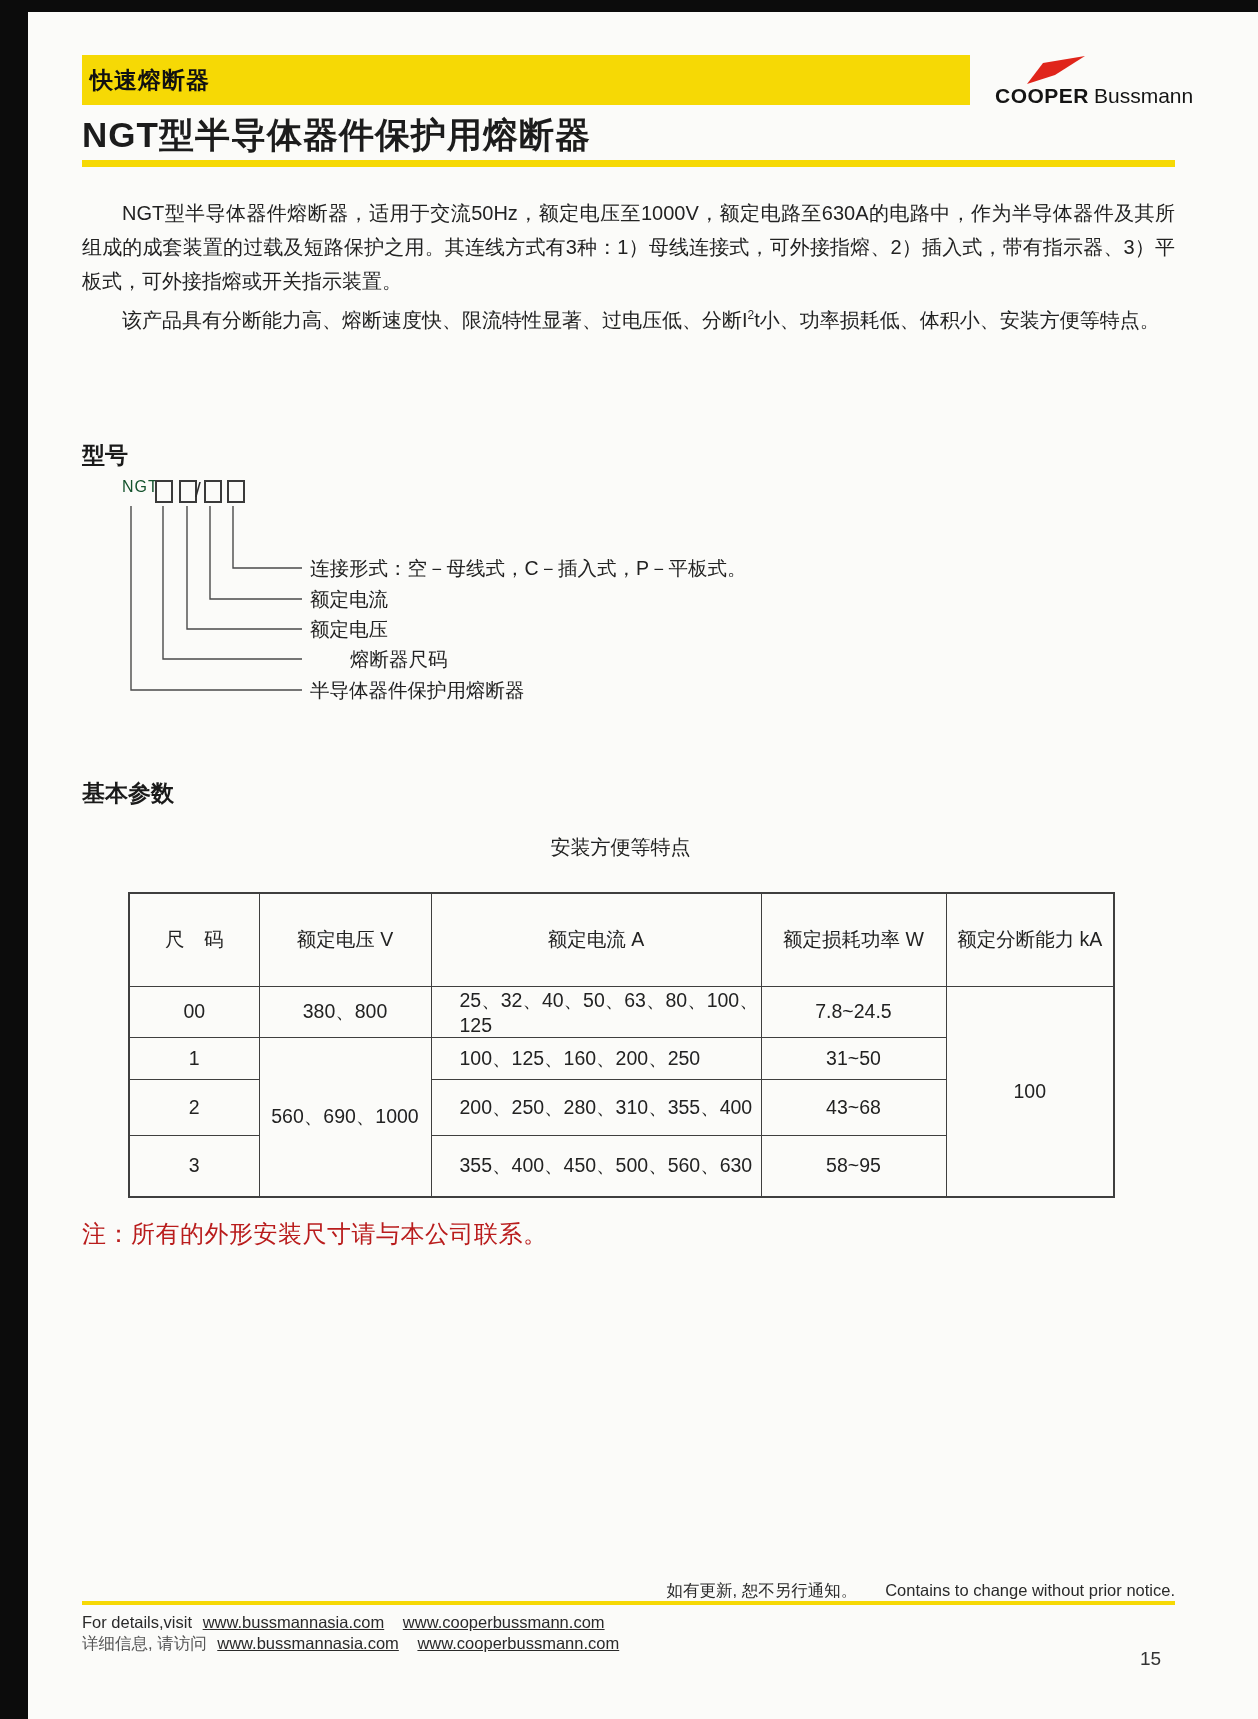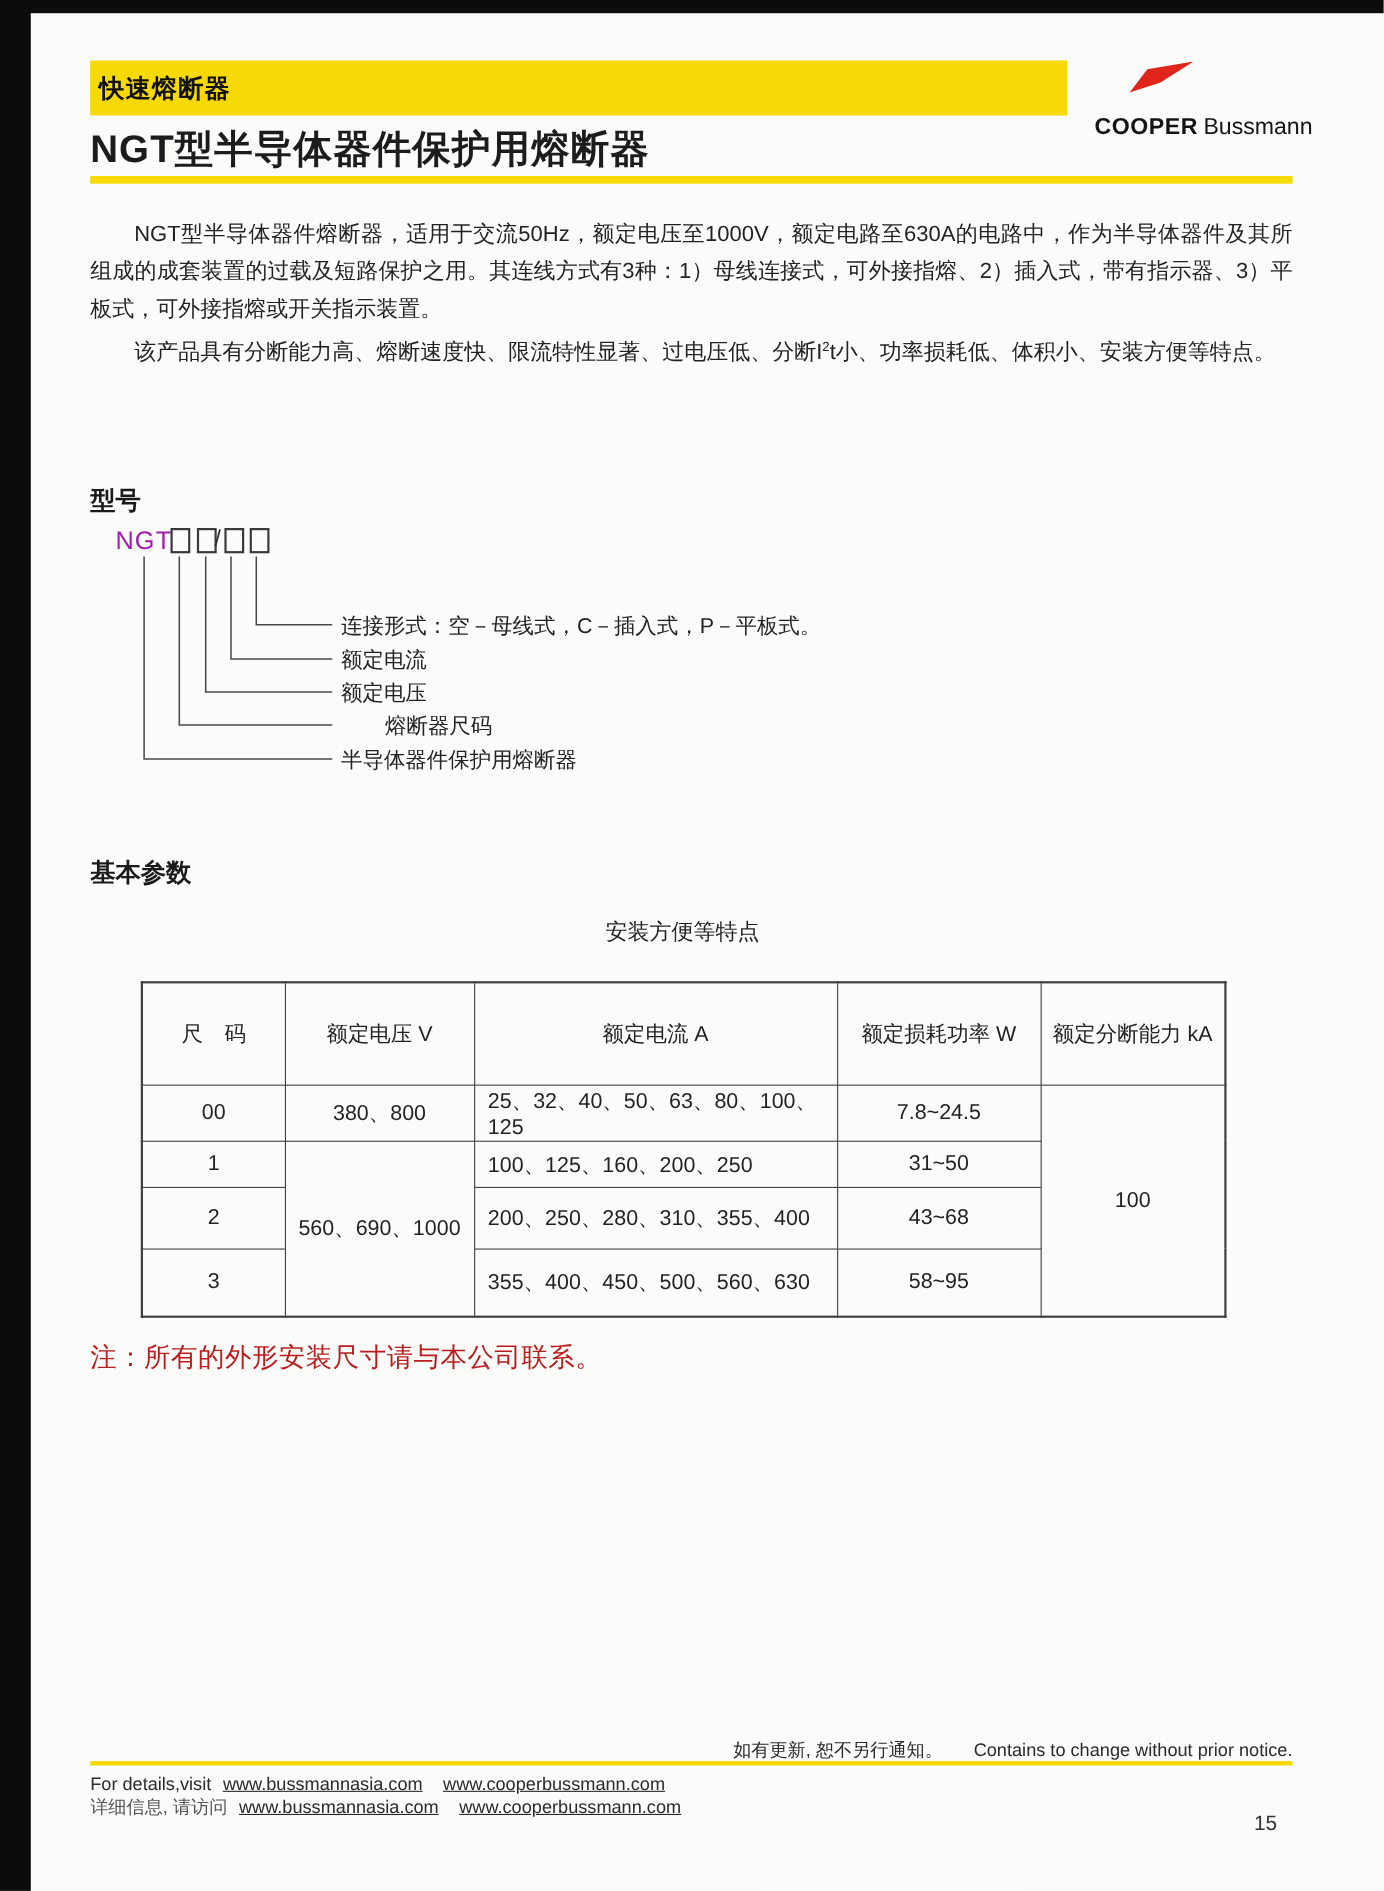--- a/index.html
+++ b/index.html
@@ -19,21 +19,21 @@
   
   .header-bar{
     position:absolute;left:82px;top:55px;width:888px;height:50px;
     background:#f6d905;display:flex;align-items:center;
   }
   .header-bar .tab-label{font-size:23px;font-weight:bold;color:#111;padding-left:8px;letter-spacing:1px;}
 
   
   .brand{position:absolute;left:995px;top:56px;width:200px;height:50px;}
   .brand-mark{position:absolute;left:30px;top:0px;}
-  .brand-text{position:absolute;left:0px;top:28px;white-space:nowrap;font-size:21px;color:#141414;margin-top:20px;}
+  .brand-text{position:absolute;left:0px;top:28px;white-space:nowrap;font-size:21px;color:#141414;}
   .brand-text .cooper{font-weight:bold;letter-spacing:0.5px;}
   .brand-text .bussmann{font-weight:400;margin-left:5px;}
 
   .page-title{
     position:absolute;left:82px;top:112px;width:1100px;
     font-size:35px;font-weight:bold;color:#1c1c1c;letter-spacing:1px;
   }
   .title-rule{position:absolute;left:82px;top:160px;width:1093px;height:7px;background:#f6d905;}
 
   
@@ -41,21 +41,21 @@
     position:absolute;left:82px;top:196px;width:1093px;
     font-size:20px;line-height:34px;color:#222;text-align:justify;
   }
   .intro p{margin:0;text-indent:2em;}
   sup{font-size:12px;}
 
   
   .model-heading{position:absolute;left:82px;top:440px;font-size:23px;font-weight:bold;color:#1a1a1a;}
   .model-diagram{position:absolute;left:82px;top:470px;width:820px;height:250px;}
   .model-code{position:absolute;left:0;top:8px;height:28px;}
-  .code-ngt{position:absolute;left:23px;top:0;font-size:23px;color:#a21caf;letter-spacing:1px;}
+  .code-ngt{position:absolute;left:40px;top:0;font-size:16px;color:#14532d;letter-spacing:1px;}
   .code-box{position:absolute;top:2px;width:14px;height:19px;border:2px solid #3a3a3a;background:transparent;}
   .code-box.b1{left:73px;} .code-box.b2{left:97px;} .code-box.b3{left:122px;} .code-box.b4{left:145px;}
   .code-slash{position:absolute;left:113px;top:0;font-size:21px;color:#2c2c2c;}
   .diagram-lines{position:absolute;left:0;top:0;}
   .model-label{position:absolute;left:228px;white-space:nowrap;font-size:19.5px;color:#222;}
   .ml-0{top:85px;} .ml-1{top:116px;} .ml-2{top:146px;} .ml-3{top:176px;margin-left:40px;} .ml-4{top:207px;}
 
   
   .params-heading{position:absolute;left:82px;top:778px;font-size:23px;font-weight:bold;color:#1a1a1a;}
   .table-caption{position:absolute;left:128px;top:834px;width:985px;text-align:center;font-size:20px;color:#222;}
@@ -64,21 +64,21 @@
     position:absolute;left:128px;top:892px;width:985px;
     border-collapse:collapse;table-layout:fixed;
     font-size:19.5px;color:#222;
     border:2px solid #3f3f3f;
   }
   table.params th,table.params td{
     border:1.5px solid #3f3f3f;
     text-align:center;vertical-align:middle;
     font-weight:normal;padding:0;
   }
-  table.params td.cur{text-align:left;padding-left:12px;}
+  table.params td.cur{text-align:left;padding-left:28px;}
   tr.hdr{height:93px;}
   tr.r0{height:47px;} tr.r1{height:42px;} tr.r2{height:56px;} tr.r3{height:62px;}
 
   .note{position:absolute;left:82px;top:1218px;font-size:24px;color:#b91c1c;letter-spacing:0.5px;font-family:Liberation Serif, serif;}
 
   
   .notice{position:absolute;left:82px;top:1580px;width:1093px;text-align:right;font-size:16.5px;color:#2a2a2a;}
   .notice .en{margin-left:28px;}
   .footer-rule{position:absolute;left:82px;top:1601px;width:1093px;height:4px;background:#f6d905;}
   .footer-links{position:absolute;left:82px;top:1612px;font-size:16.5px;color:#2a2a2a;line-height:21px;}

